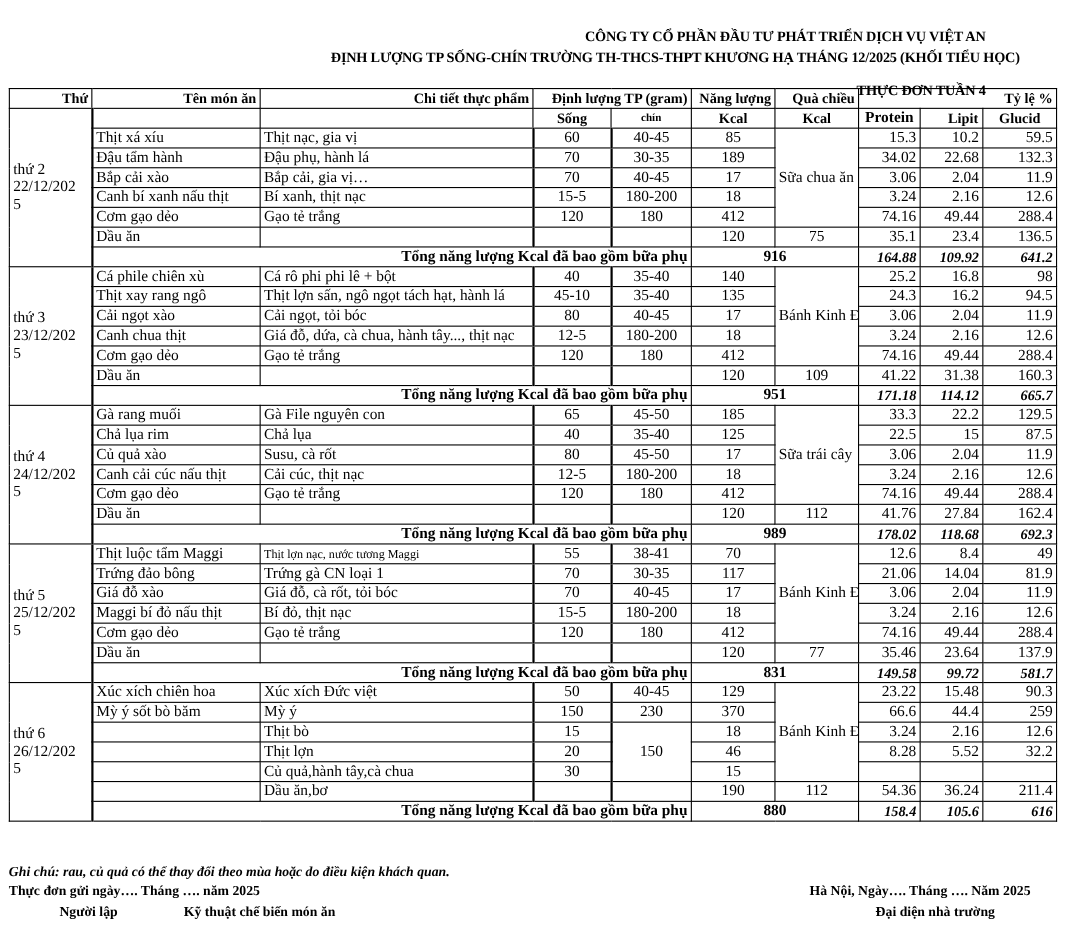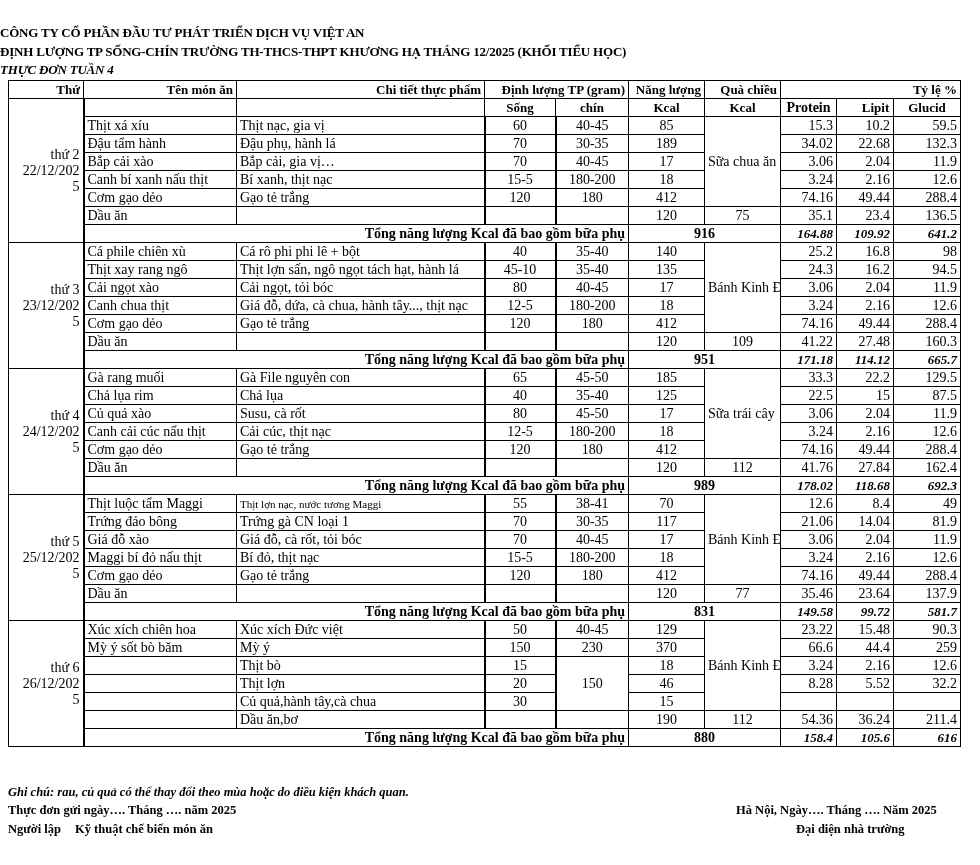--- a/index.html
+++ b/index.html
@@ -1,37 +1,37 @@
 <!DOCTYPE html>
 <html><head>
 <meta charset="utf-8">
 <style>
   html, body { margin:0; padding:0; background:#ffffff; }
   body { width:980px; height:865px; position:relative; overflow:hidden; font-family:"Liberation Serif", serif; color:#000; }
-  .title { position:absolute; left:0; width:896px; text-align:left; font-weight:bold; font-size:13px; letter-spacing:-0.2px; }
-  #t1 { top:25px; } #t2 { top:44px; } #t3 { top:62px;font-style:italic; }
+  .title { position:absolute; left:0; width:896px; text-align:right; font-weight:bold; font-size:13px; letter-spacing:-0.2px; }
+  #t1 { top:25px; } #t2 { top:44px;margin-left:31px; } #t3 { top:74px; }
   table.menu { position:absolute; left:8px; top:80px; border-collapse:collapse; table-layout:fixed; width:952px; }
   table.menu td, table.menu th { border:1px solid #000; padding:0 3px; font-size:14px; line-height:16px; height:17px; white-space:nowrap; overflow:hidden; }
   table.menu th { font-weight:bold; font-size:13px; text-align:right; }
   .c { text-align:center; }
   .r { text-align:right; font-size:12px; }
   .b { font-weight:bold; }
-  .day { text-align:right; vertical-align:middle; white-space:normal; line-height:19px; font-size:14px; border-right:2px solid #000 !important;margin-left:40px; }
+  .day { text-align:left; vertical-align:middle; white-space:normal; line-height:19px; font-size:14px; border-right:2px solid #000 !important;margin-left:40px; }
   .snack { text-align:left; vertical-align:middle; white-space:normal; line-height:21px; font-size:14px; }
   .thickl { border-left:2px solid #000 !important; }
   .total td { font-weight:bold; font-size:14px; }
   .total .tlabel { text-align:right; }
   .total .r { font-size:13px; font-weight:bold;font-style:italic; }
   .group-end td { border-bottom:2px solid #000; }
   .small { font-size:11px !important; }
   .footer { position:absolute; font-size:12.5px; font-weight:bold; }
   #note { left:8px; top:785px; font-style:italic; }
   #sent { left:8px; top:803px;text-align:right; }
   #sign-left { left:8px; top:822px; }
-  #sign-left span { margin-right:14px; }
+  #sign-left span { margin-right:14px;margin-left:46px; }
   #place { left:736px; top:803px; }
   #rep { left:796px; top:822px; }
 </style>
 </head>
 <body>
 
 <div id="t1" class="title">CÔNG TY CỔ PHẦN ĐẦU TƯ PHÁT TRIỂN DỊCH VỤ VIỆT AN</div>
 <div id="t2" class="title">ĐỊNH LƯỢNG TP SỐNG-CHÍN TRƯỜNG TH-THCS-THPT KHƯƠNG HẠ THÁNG 12/2025 (KHỐI TIỂU HỌC)</div>
 <div id="t3" class="title">THỰC ĐƠN TUẦN 4</div>
 
@@ -62,21 +62,21 @@
   <tbody id="tbody">
       <tr class="group-end">
         <td class="day" rowspan="8">
           <div>thứ 2</div>
           <div>22/12/202</div>
           <div>5</div>
         </td>
         <td></td>
         <td></td>
         <td class="c b" style="font-size: 13px;">Sống</td>
-        <td class="c b" style="font-size: 13px;">chín</td>
+        <td class="c b" style="font-size: 10px;">chín</td>
         <td class="c b" style="font-size: 13px;">Kcal</td>
         <td class="c b" style="font-size: 13px;">Kcal</td>
         <td class="c b" style="font-size: 14px;">Protein</td>
         <td class="c b" style="font-size: 13px; padding-left: 24px;">Lipit</td>
         <td class="c b" style="font-size: 13px;">Glucid</td>
       </tr>
       <tr>
         <td>Thịt xá xíu</td>
         <td>Thịt nạc, gia vị</td>
         <td class="c thickl">60</td>
@@ -202,21 +202,21 @@
         <td class="r">288.4</td>
       </tr>
       <tr>
         <td>Dầu ăn</td>
         <td></td>
         <td class="c thickl"></td>
         <td class="c thickl"></td>
         <td class="c">120</td>
         <td class="c">109</td>
         <td class="r">41.22</td>
-        <td class="r">27.48</td>
+        <td class="r">31.38</td>
         <td class="r">160.3</td>
       </tr>
       <tr class="total">
         <td class="tlabel" colspan="4">Tổng năng lượng Kcal đã bao gồm bữa phụ</td>
         <td class="c" colspan="2">951</td>
         <td class="r">171.18</td>
         <td class="r">114.12</td>
         <td class="r">665.7</td>
       </tr>
       <tr>

